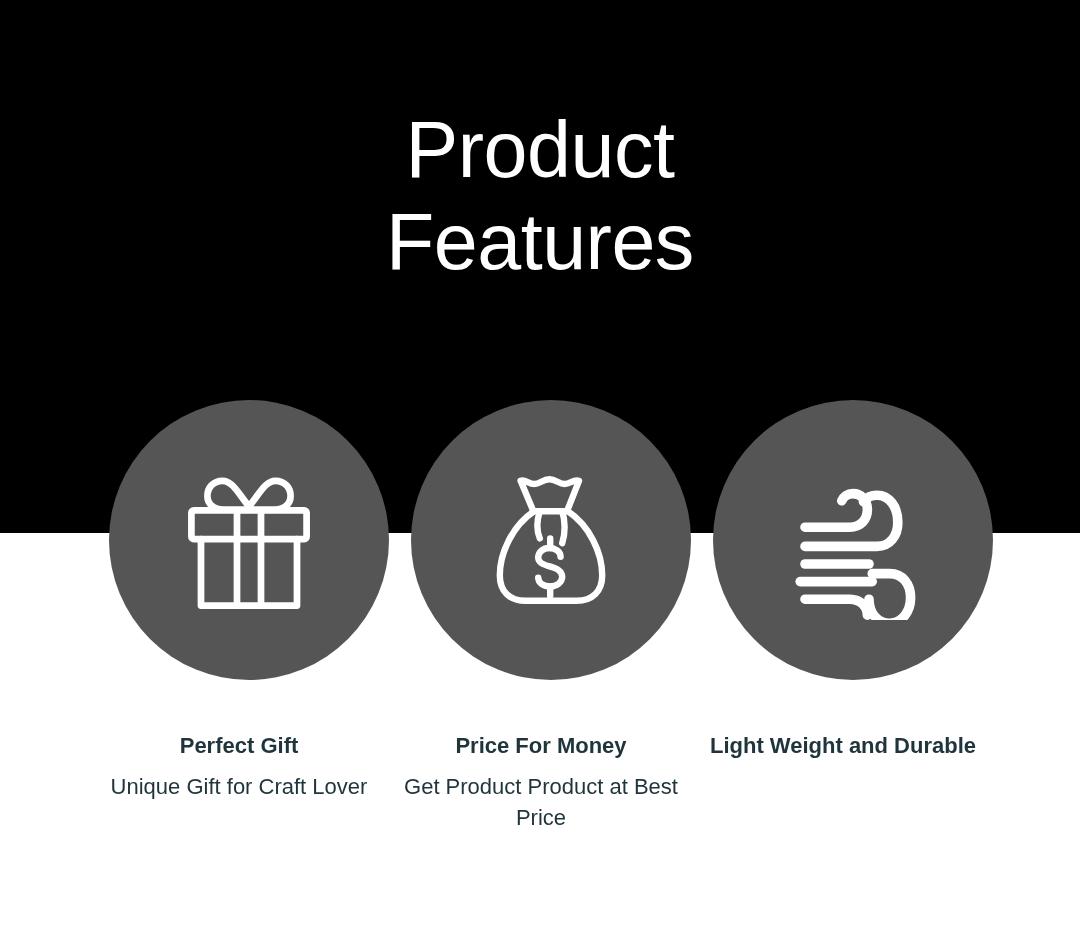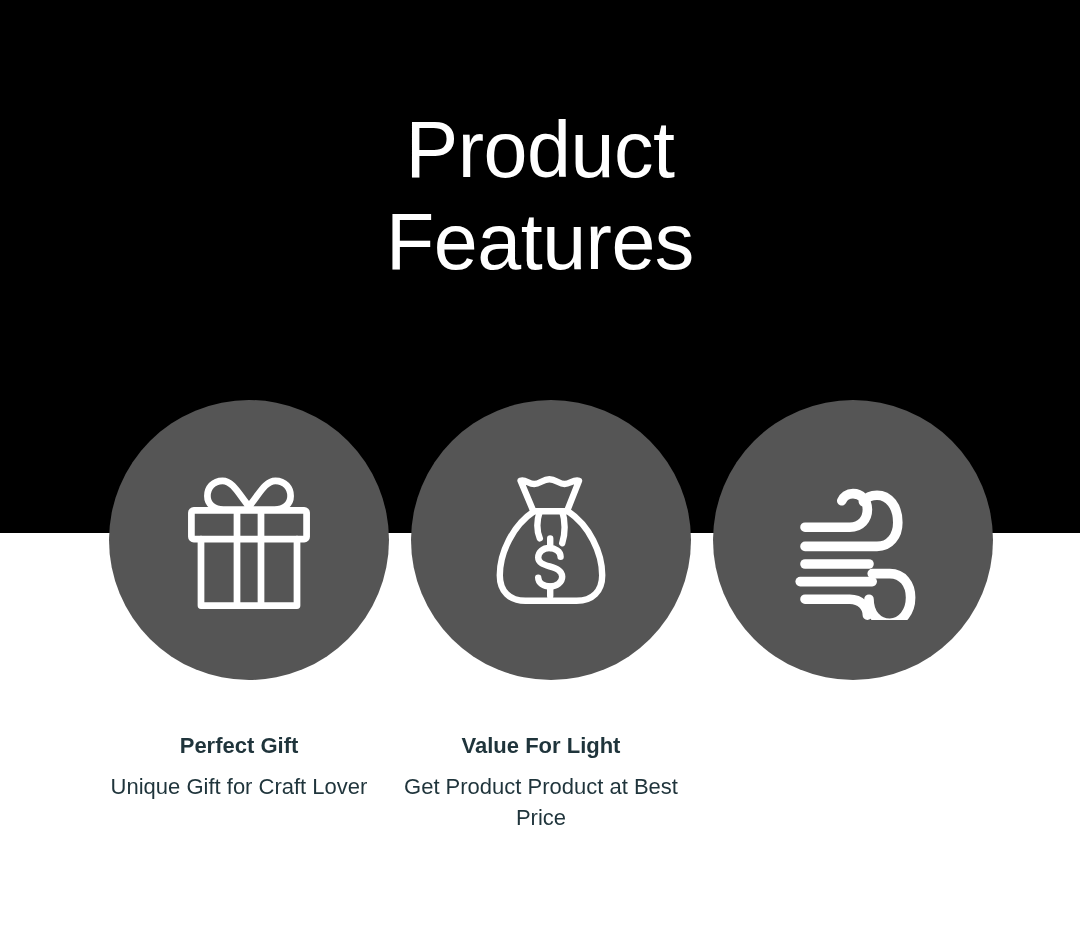--- a/index.html
+++ b/index.html
@@ -166,21 +166,21 @@
             <path d="M57 32 C59 38 59 46 57 52"></path>
 
             <path d="M56 60.5 C56 57 52.5 55 49 55 C45 55 42 57.5 42 61
                      C42 68 57 65 57 73 C57 76.5 53.5 79 49.5 79 C45.5 79 42 77 42 73.5"></path>
             <line x1="49.5" y1="49" x2="49.5" y2="55"></line>
             <line x1="49.5" y1="79" x2="49.5" y2="85"></line>
           </svg>
         </span>
       </div>
       <div class="feature-text">
-        <div class="feature-title">Value For Light</div>
+        <div class="feature-title">Price For Money</div>
         <div class="feature-desc">Get Product Product at Best Price</div>
       </div>
     </div>
 
     <div class="feature-col">
       <div class="icon-circle">
         <span>
           <svg viewBox="0 0 100 100" fill="none" stroke="#ffffff" stroke-width="6" stroke-linecap="round" stroke-linejoin="round">
 
             <path d="M20 42 L48 42 C55 42 59 37 59 31 C59 25 55 21 50 21 C46.5 21 44 23 43 25.5"></path>
@@ -191,17 +191,18 @@
 
             <line x1="17" y1="76" x2="62" y2="76"></line>
 
             <path d="M20 87 L48 87 C55 87 59 92 59 97"></path>
 
             <path d="M60 87 C60 96 65.5 102 73 102 C80.5 102 86 95 86 86 C86 77.5 81 71 73 71 L62 71"></path>
           </svg>
         </span>
       </div>
       <div class="feature-text">
+        <div class="feature-title">Light Weight and Durable</div>
       </div>
     </div>
 
   </div>
 </div>
 
 </body></html>

